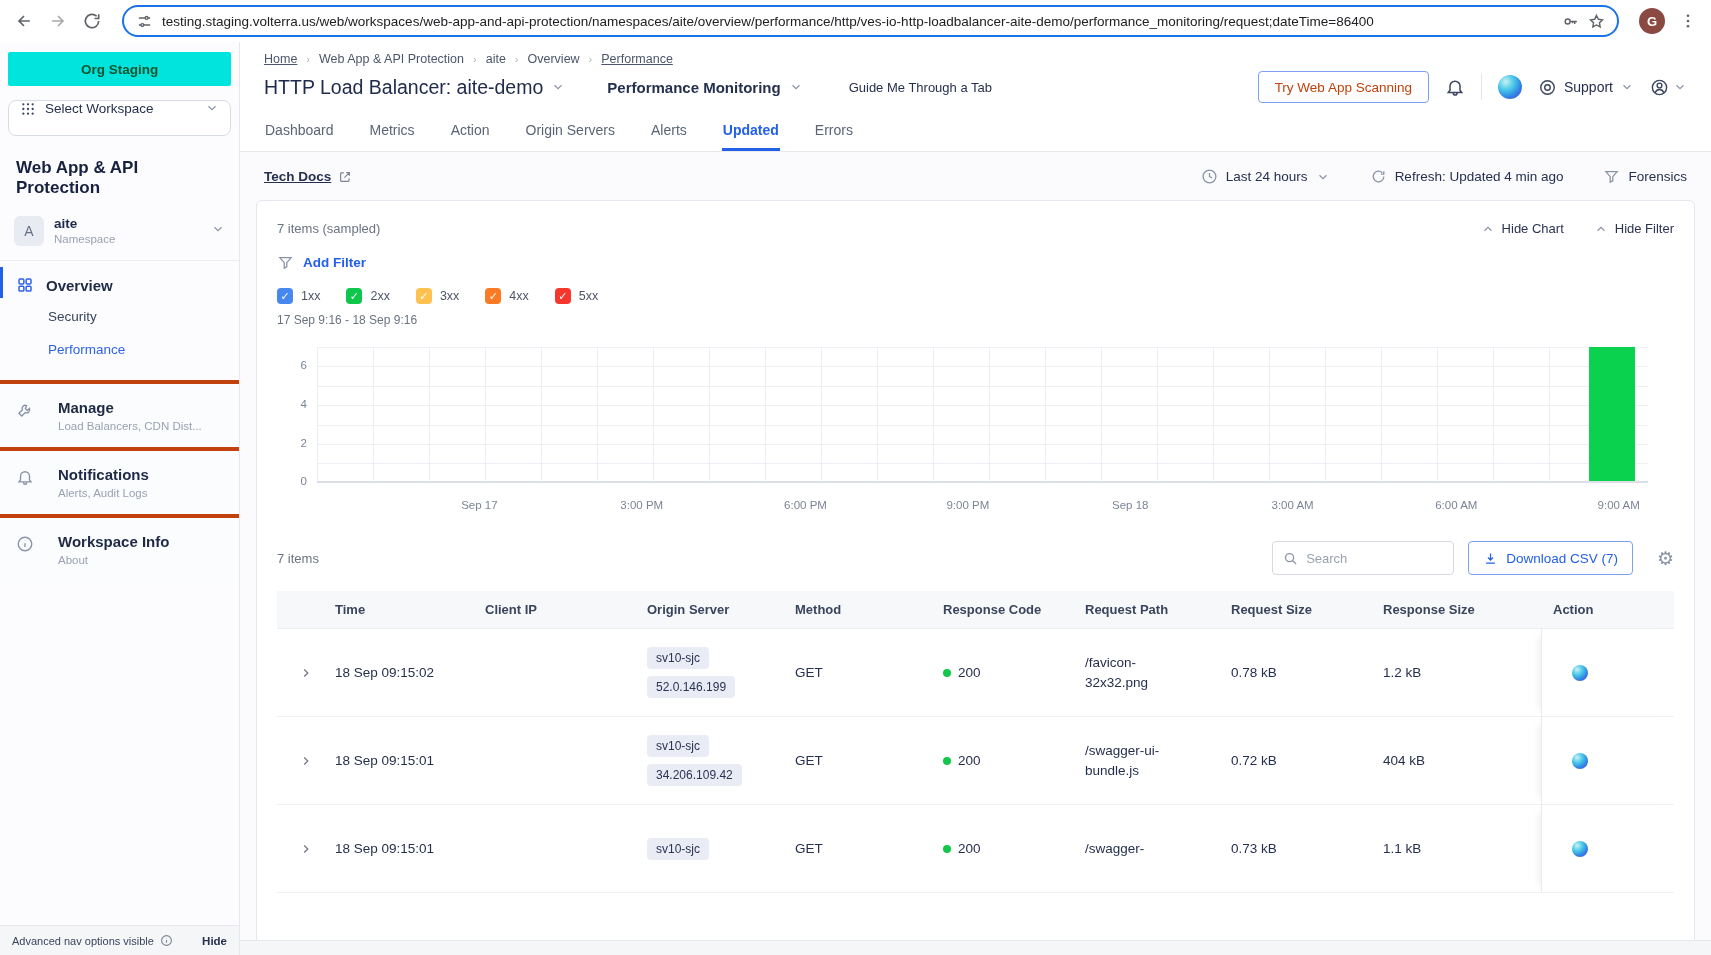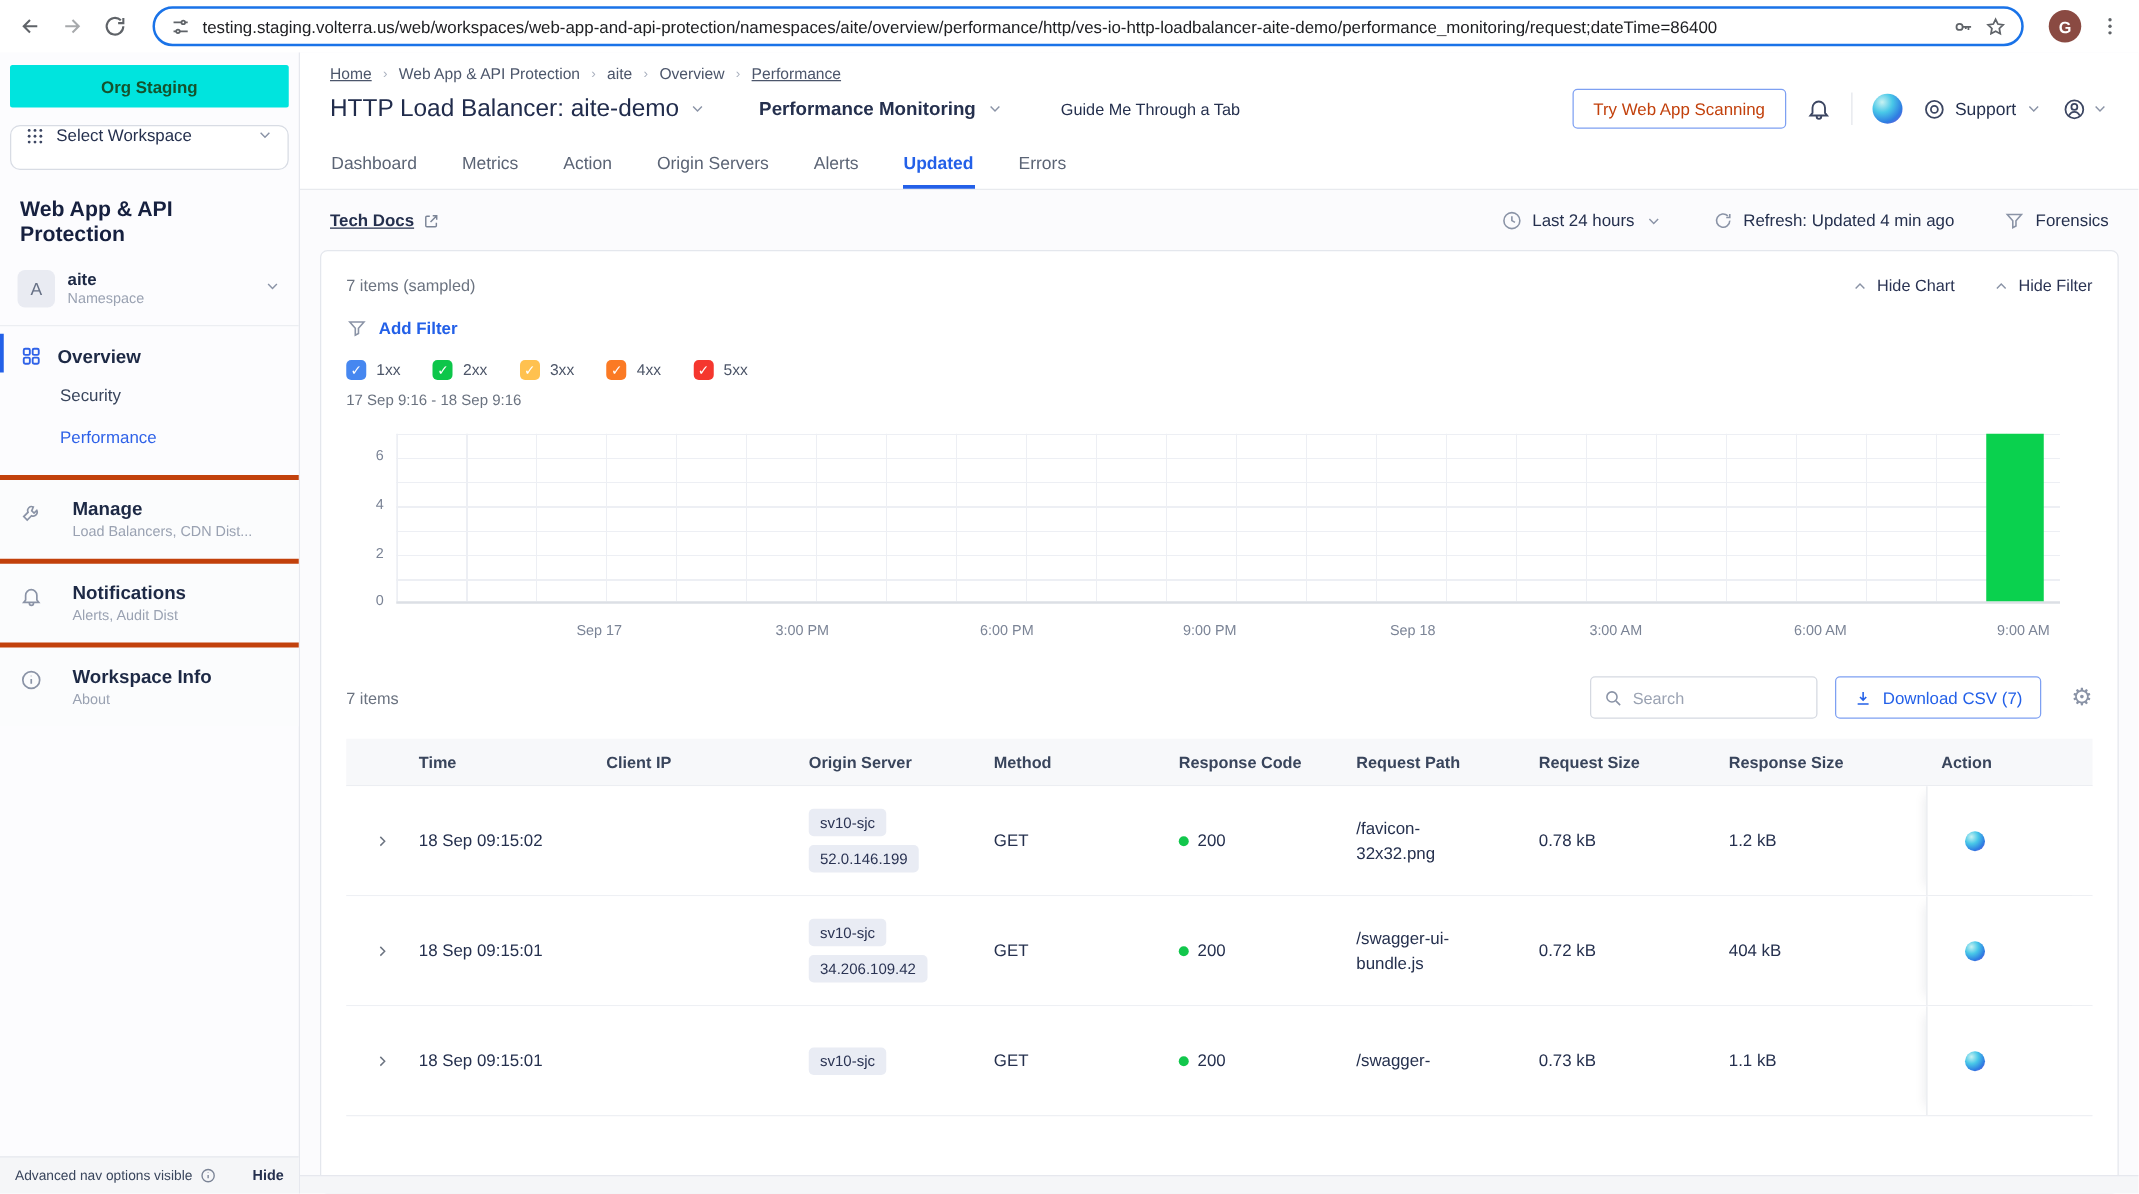--- a/index.html
+++ b/index.html
@@ -235,21 +235,21 @@
         <div class="sg-title">Manage</div>
         <div class="sg-sub">Load Balancers, CDN Dist...</div>
       </div>
     </div>
     <div class="side-group">
       <svg class="sg-ico" viewBox="0 0 24 24" fill="none" stroke="currentColor" stroke-width="1.8">
           <path d="M18 16v-5a6 6 0 1 0-12 0v5l-2 2.5h16zM10 19.5a2.2 2.2 0 0 0 4.4 0"></path>
         </svg>
       <div>
         <div class="sg-title">Notifications</div>
-        <div class="sg-sub">Alerts, Audit Dist</div>
+        <div class="sg-sub">Alerts, Audit Logs</div>
       </div>
     </div>
     <div class="side-group">
       <svg class="sg-ico" viewBox="0 0 24 24" fill="none" stroke="currentColor" stroke-width="1.8">
           <circle cx="12" cy="12" r="9"></circle>
           <path d="M12 11v5M12 7.5v.5"></path>
         </svg>
       <div>
         <div class="sg-title">Workspace Info</div>
         <div class="sg-sub">About</div>

